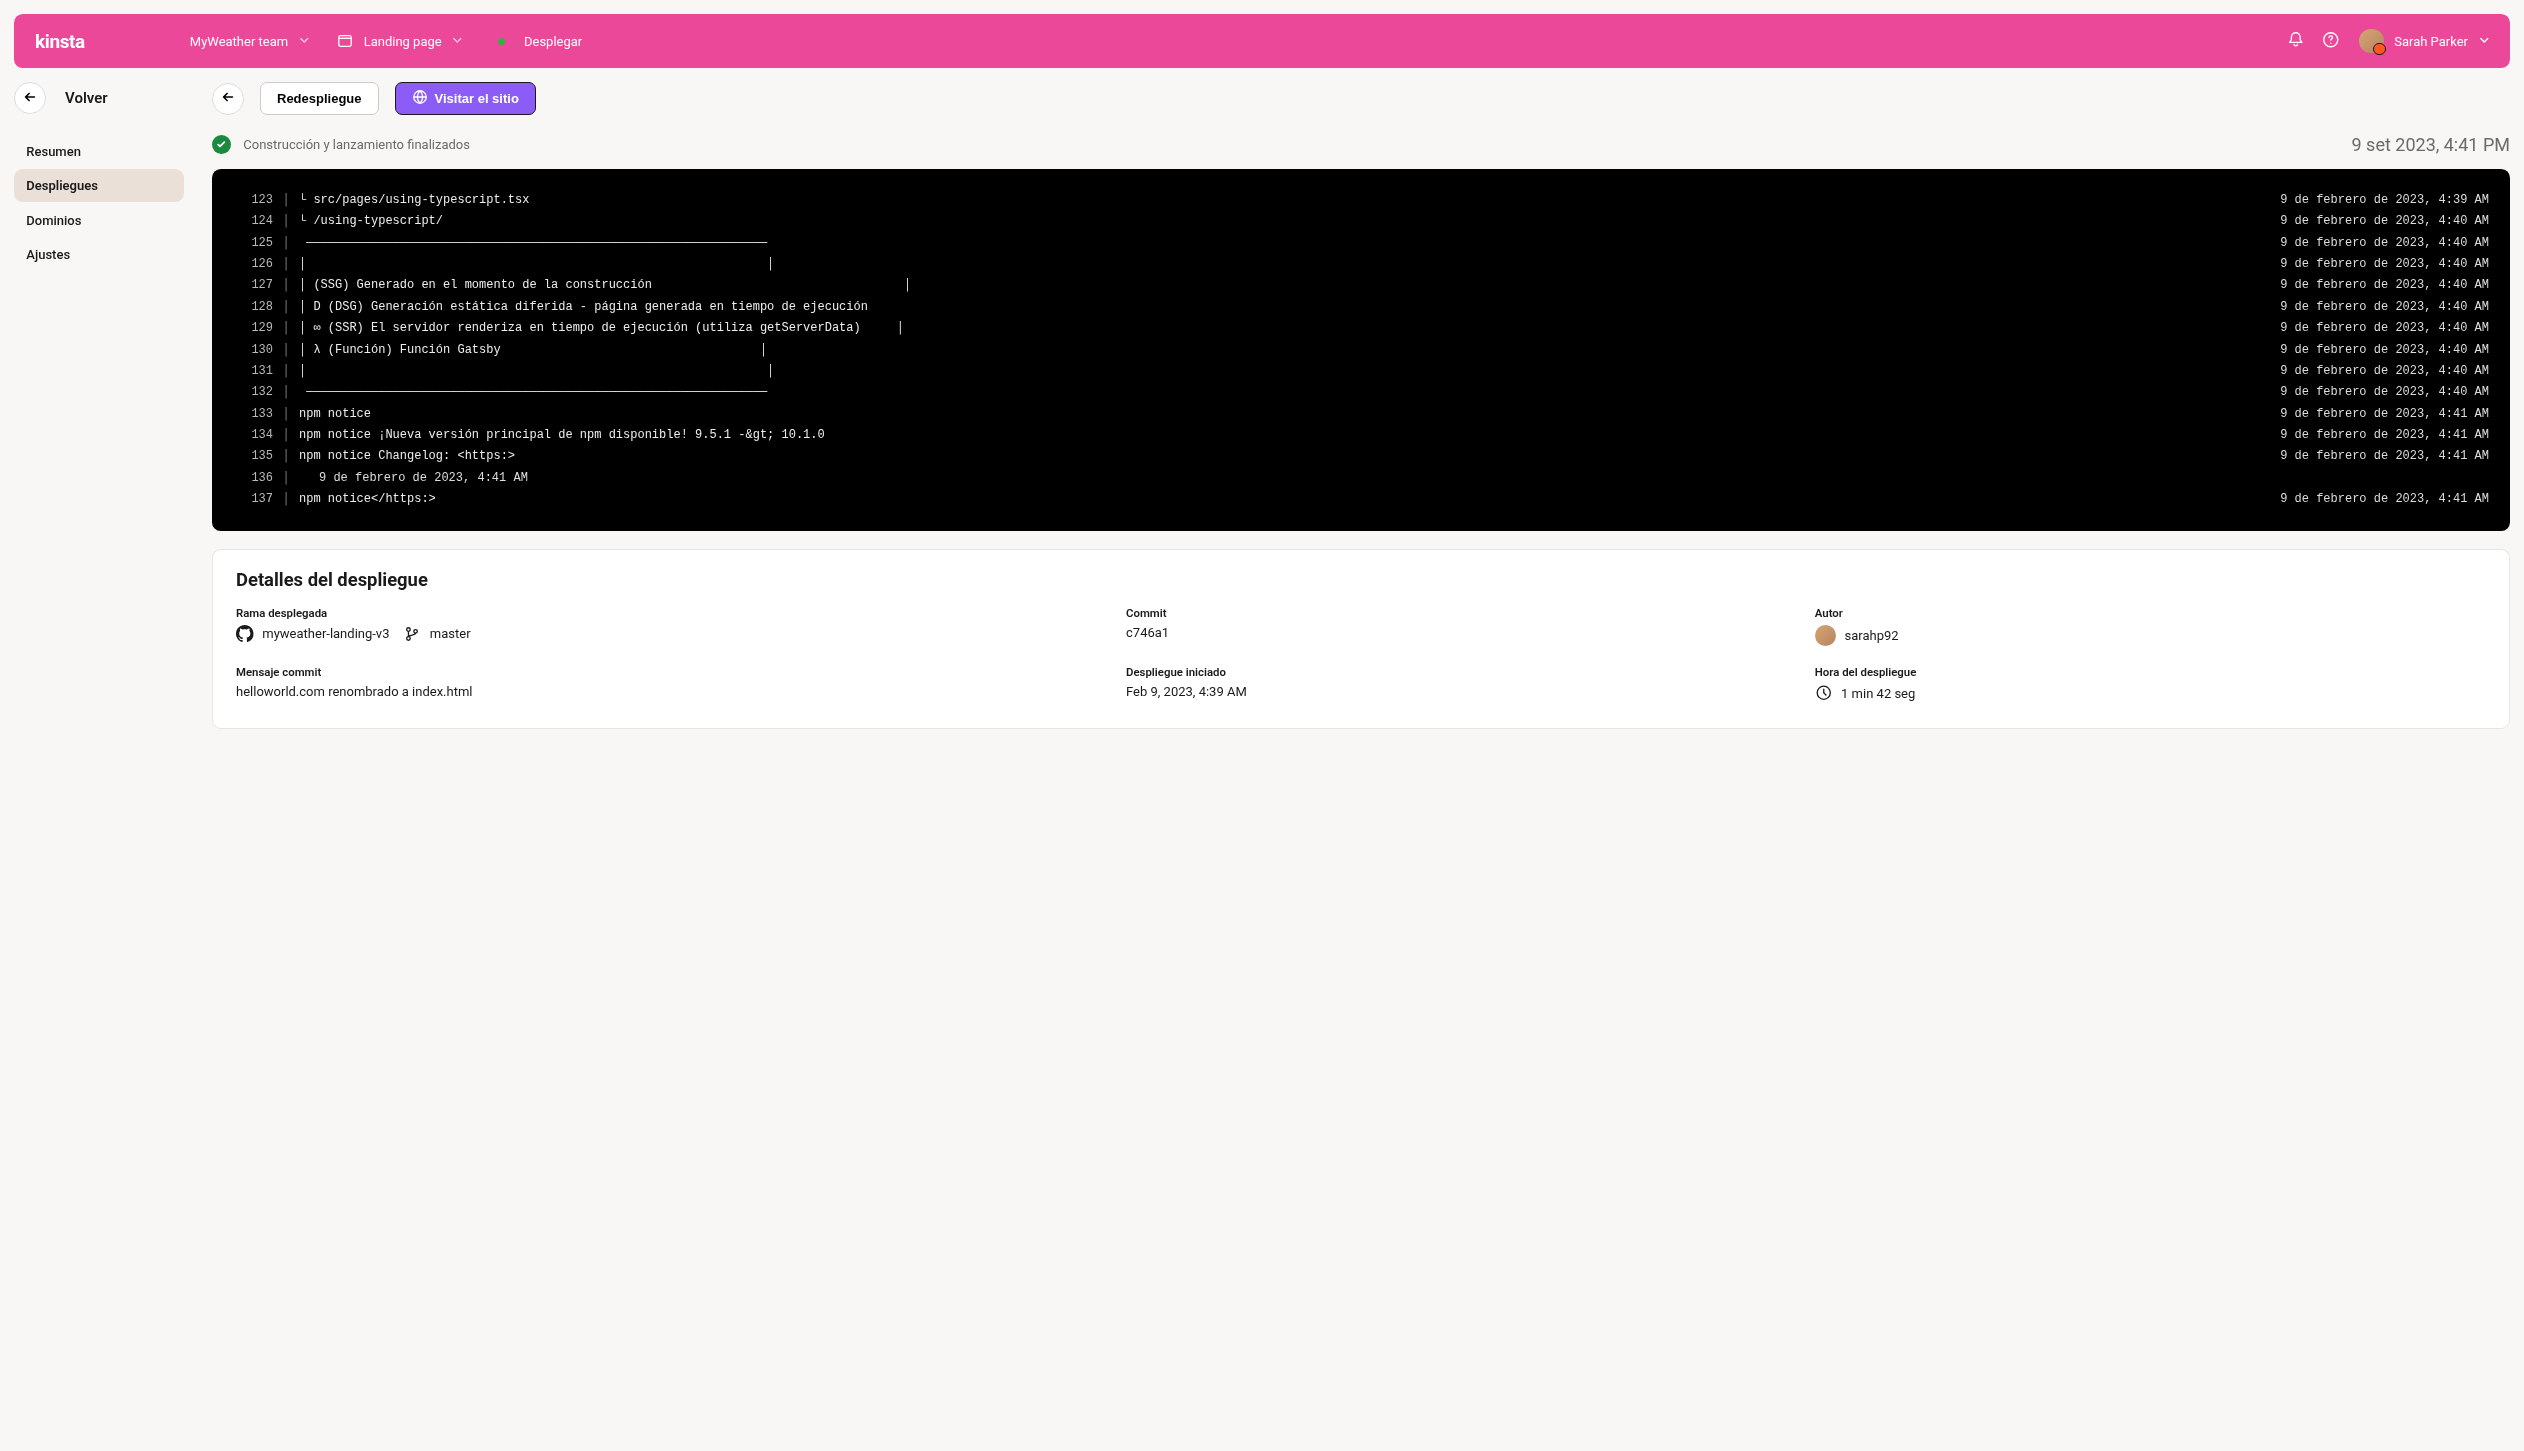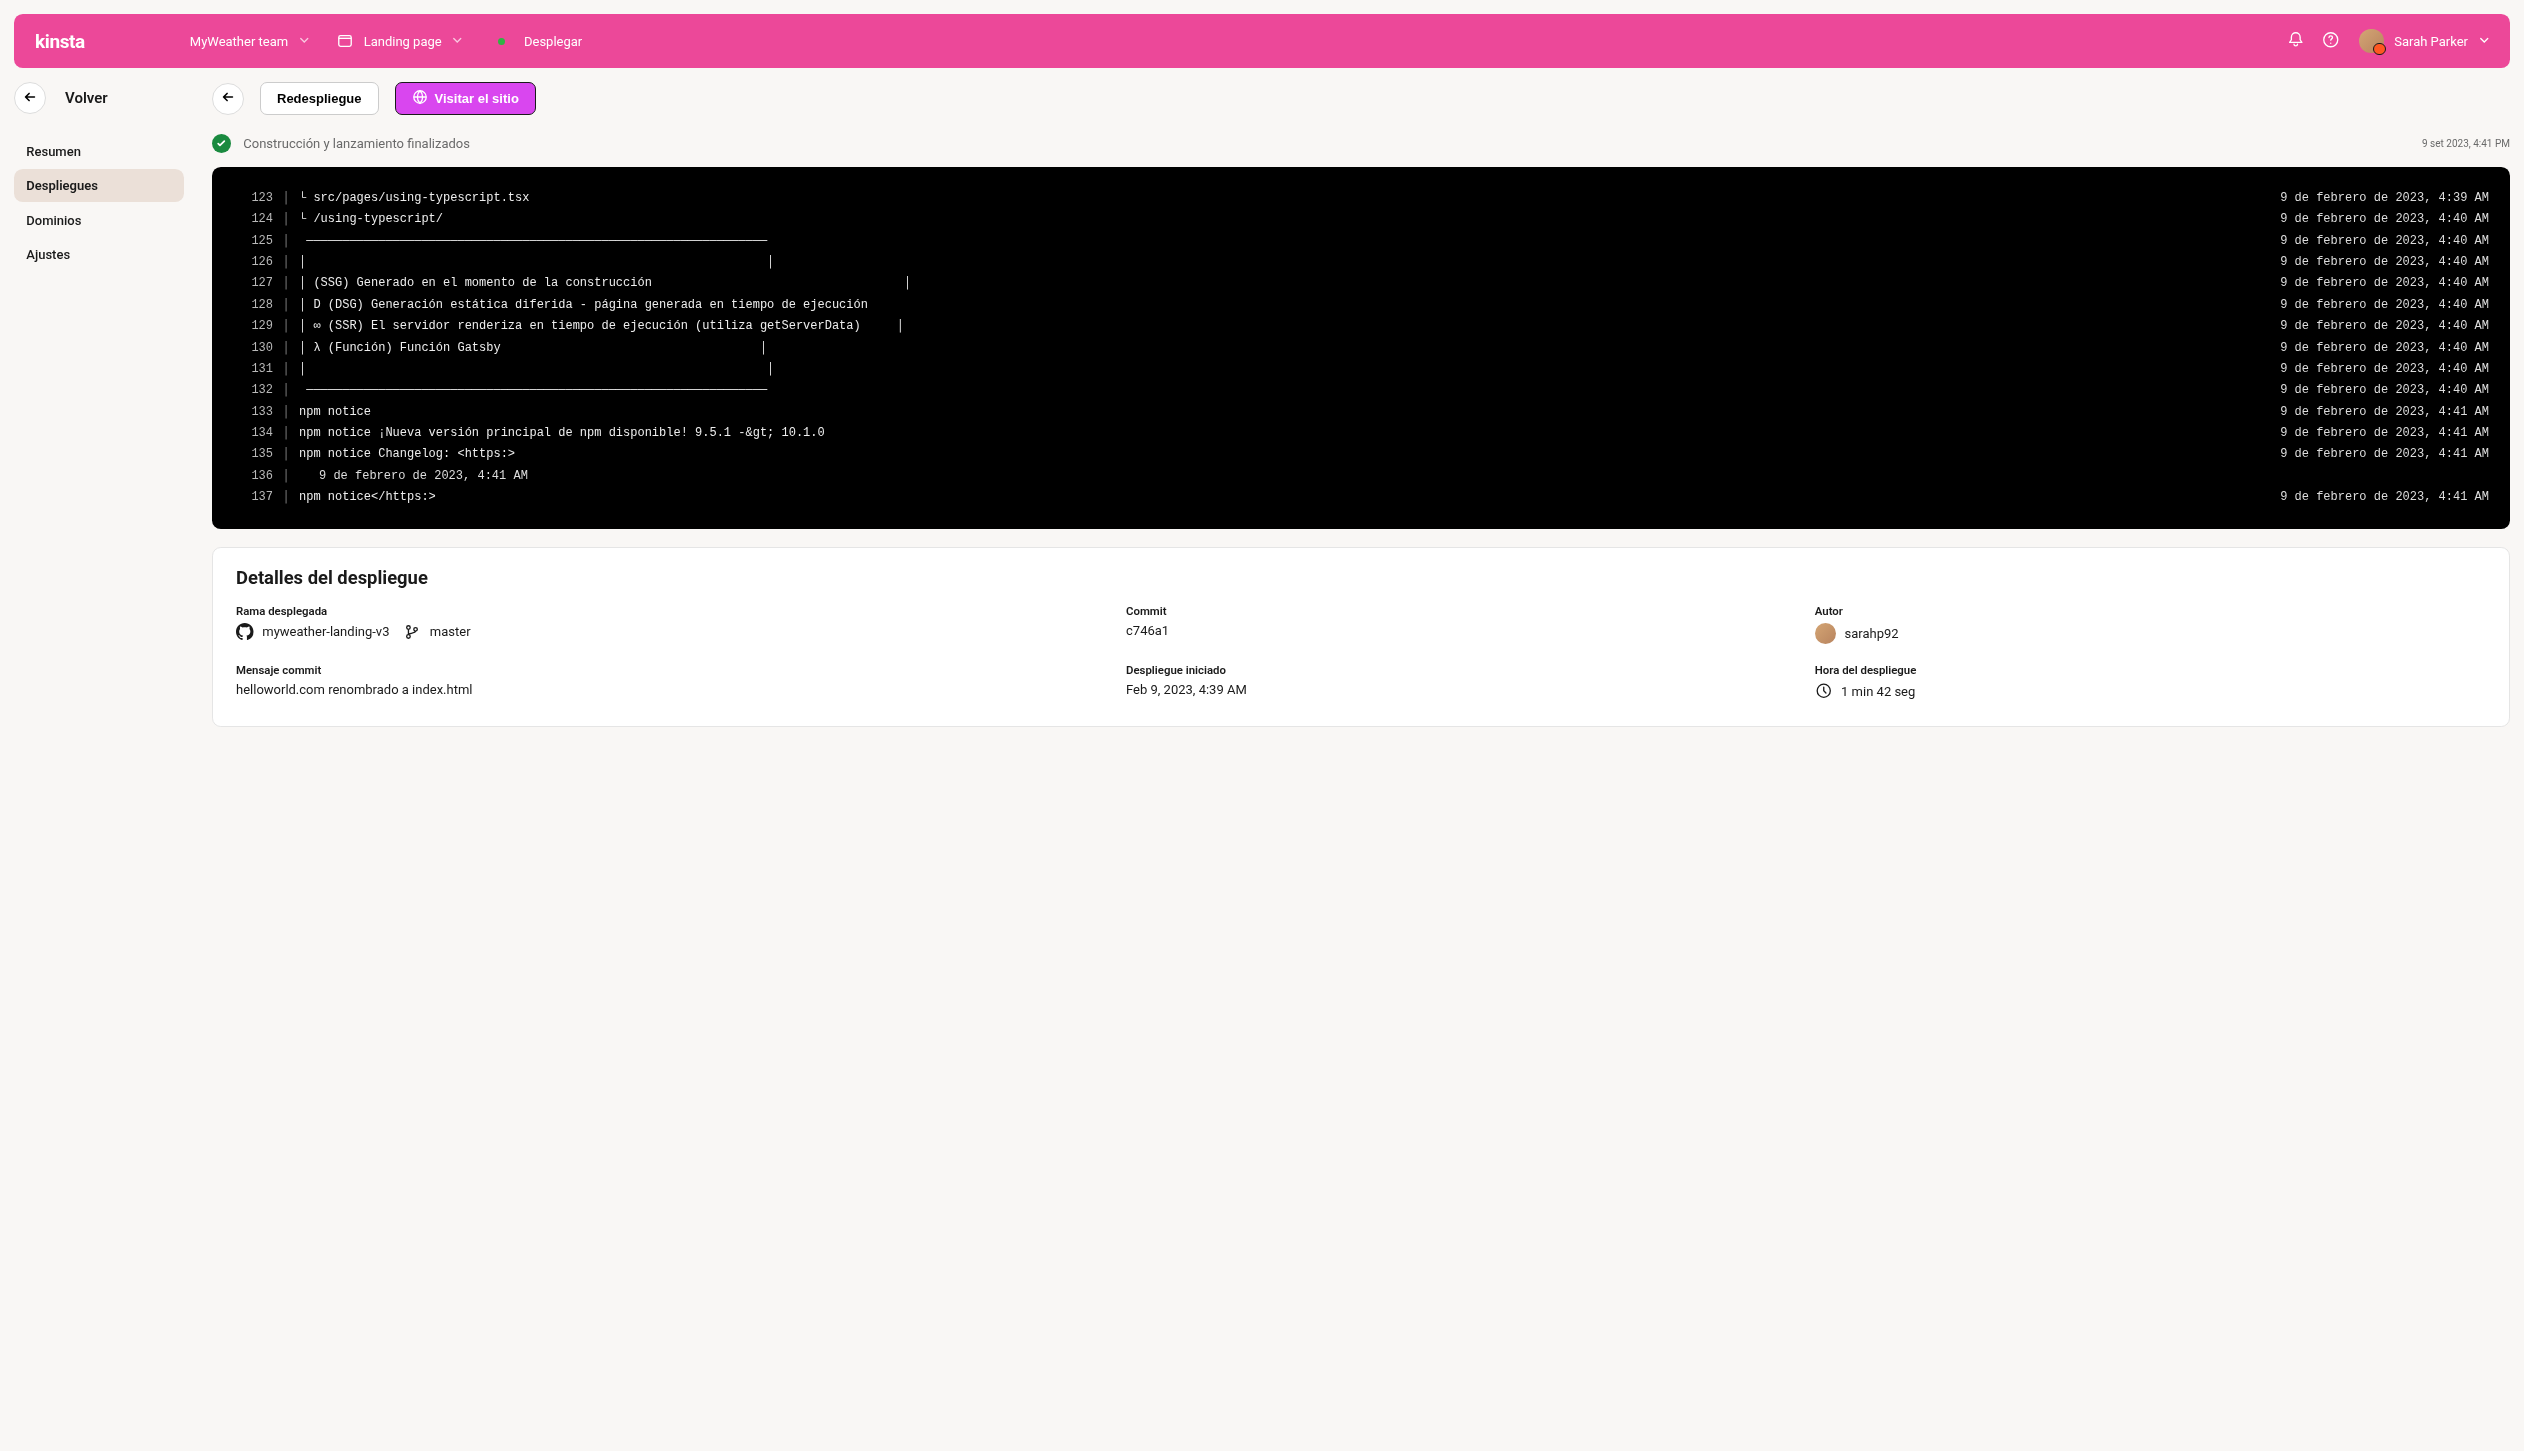--- a/index.html
+++ b/index.html
@@ -155,21 +155,21 @@
   font-size: 13px;
   font-weight: 600;
   cursor: pointer;
   display: inline-flex;
   align-items: center;
   gap: 7px;
   border: 0.9px solid #ccc;
   background: #fff;
 }
 .btn.primary {
-  background: #d946ef;
+  background: #8b5cf6;
   color: #fff;
   border-color: #1a1a1a;
 }
 
 .status-row {
   display: flex;
   align-items: center;
   gap: 12.3px;
   margin-bottom: 14px;
 }
@@ -183,21 +183,21 @@
   justify-content: center;
   color: #fff;
 }
 .status-label {
   color: #6a6a6a;
   font-size: 13px;
 }
 .status-time {
   margin-left: auto;
   color: #6a6a6a;
-  font-size: 10px;
+  font-size: 18px;
 }
 
 .terminal {
   background: #000000;
   border-radius: 8.8px;
   padding: 21px 21px;
   font-family: "SFMono-Regular", Consolas, "Liberation Mono", Menlo, monospace;
   font-size: 12px;
   line-height: 1.78;
   color: #eee;

